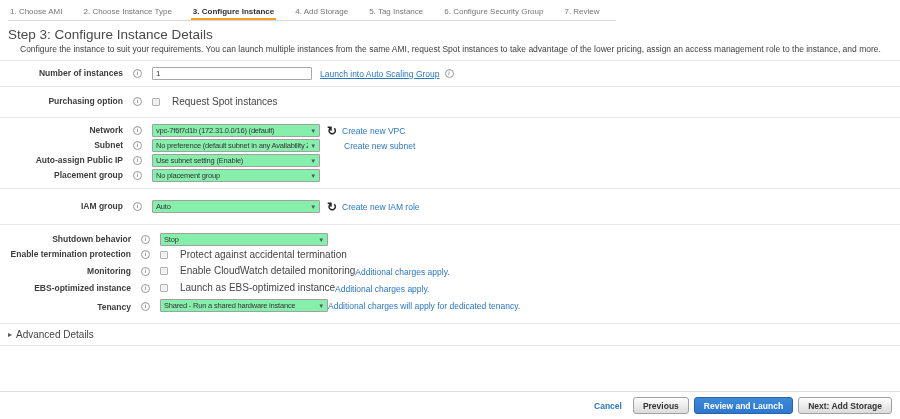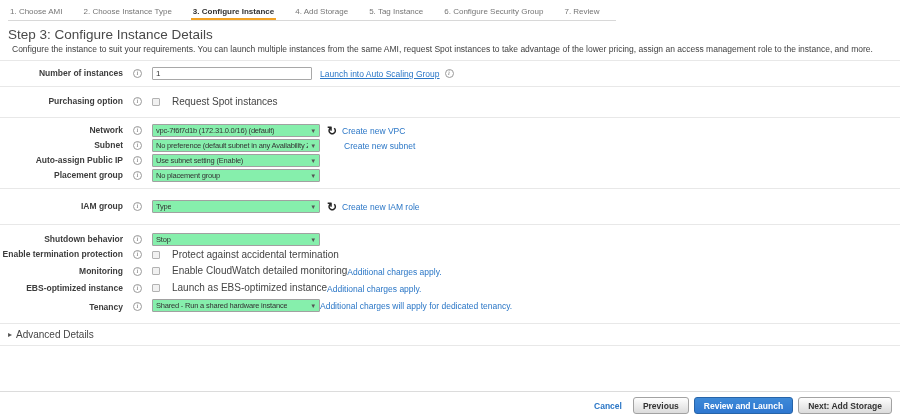--- a/index.html
+++ b/index.html
@@ -16,21 +16,21 @@
     position:relative;
     overflow:hidden;
   }
   
   .tabbar{padding-left:8px;}
   .tabs{display:inline-flex;gap:17px;border-bottom:1px solid #d8d8d8;padding:2px 14px 0 0;align-items:flex-end;}
   .tab{font-size:8px;color:#757575;text-decoration:none;padding:1px 2px 4px 2px;white-space:nowrap;cursor:pointer;}
   .tab.active{color:#313131;font-weight:bold;border-bottom:2px solid var(--accent-orange,#f2a224);padding-bottom:2px;}
   
   .title{font-size:13.5px;font-weight:400;color:#494949;margin:6px 8px 2px 8px;}
-  .subtitle{font-size:8.5px;color:#3f3f3f;margin:0 8px 6px 12px;}
+  .subtitle{font-size:8.5px;color:#3f3f3f;margin:0 8px 6px 20px;}
   .hr{border-top:1px solid #e8e8e8;}
   
   .sec{padding:4px 0;}
   .row{display:flex;align-items:center;margin:2px 0;}
   .row.top{align-items:flex-start;}
   .lbl{width:123px;text-align:right;font-weight:bold;font-size:8.5px;color:#3d3d3d;flex:none;line-height:13px;}
   .infocol{width:29px;display:flex;justify-content:center;flex:none;padding-top:2px;}
   .row:not(.top) .infocol{padding-top:0;}
   .info-i{width:9px;height:9px;border:1px solid #9a9a9a;border-radius:50%;color:#777;
           font-size:6.5px;line-height:7.5px;text-align:center;font-style:italic;
@@ -176,32 +176,32 @@
 <div class="hr"></div>
 
 <div class="sec" style="padding:9px 0;">
   <div class="row">
     <div class="lbl">IAM group</div>
     <div class="infocol">
         <span class="info-i">i</span>
       </div>
     <div class="ctrl">
       <div class="select">
-        <span class="selval">Type</span>
+        <span class="selval">Auto</span>
         <span class="arrow">▼</span>
       </div>
       <span class="refresh">↻</span>
       <a class="lnk">Create new IAM role</a>
     </div>
   </div>
 </div>
 
 <div class="hr"></div>
 
-<div class="sec" style="padding:6px 0 7px;">
+<div class="sec" style="padding:6px 8px 7px;">
   <div class="row">
     <div class="lbl">Shutdown behavior</div>
     <div class="infocol">
         <span class="info-i">i</span>
       </div>
     <div class="ctrl">
       <div class="select">
         <span class="selval">Stop</span>
         <span class="arrow">▼</span>
       </div>

